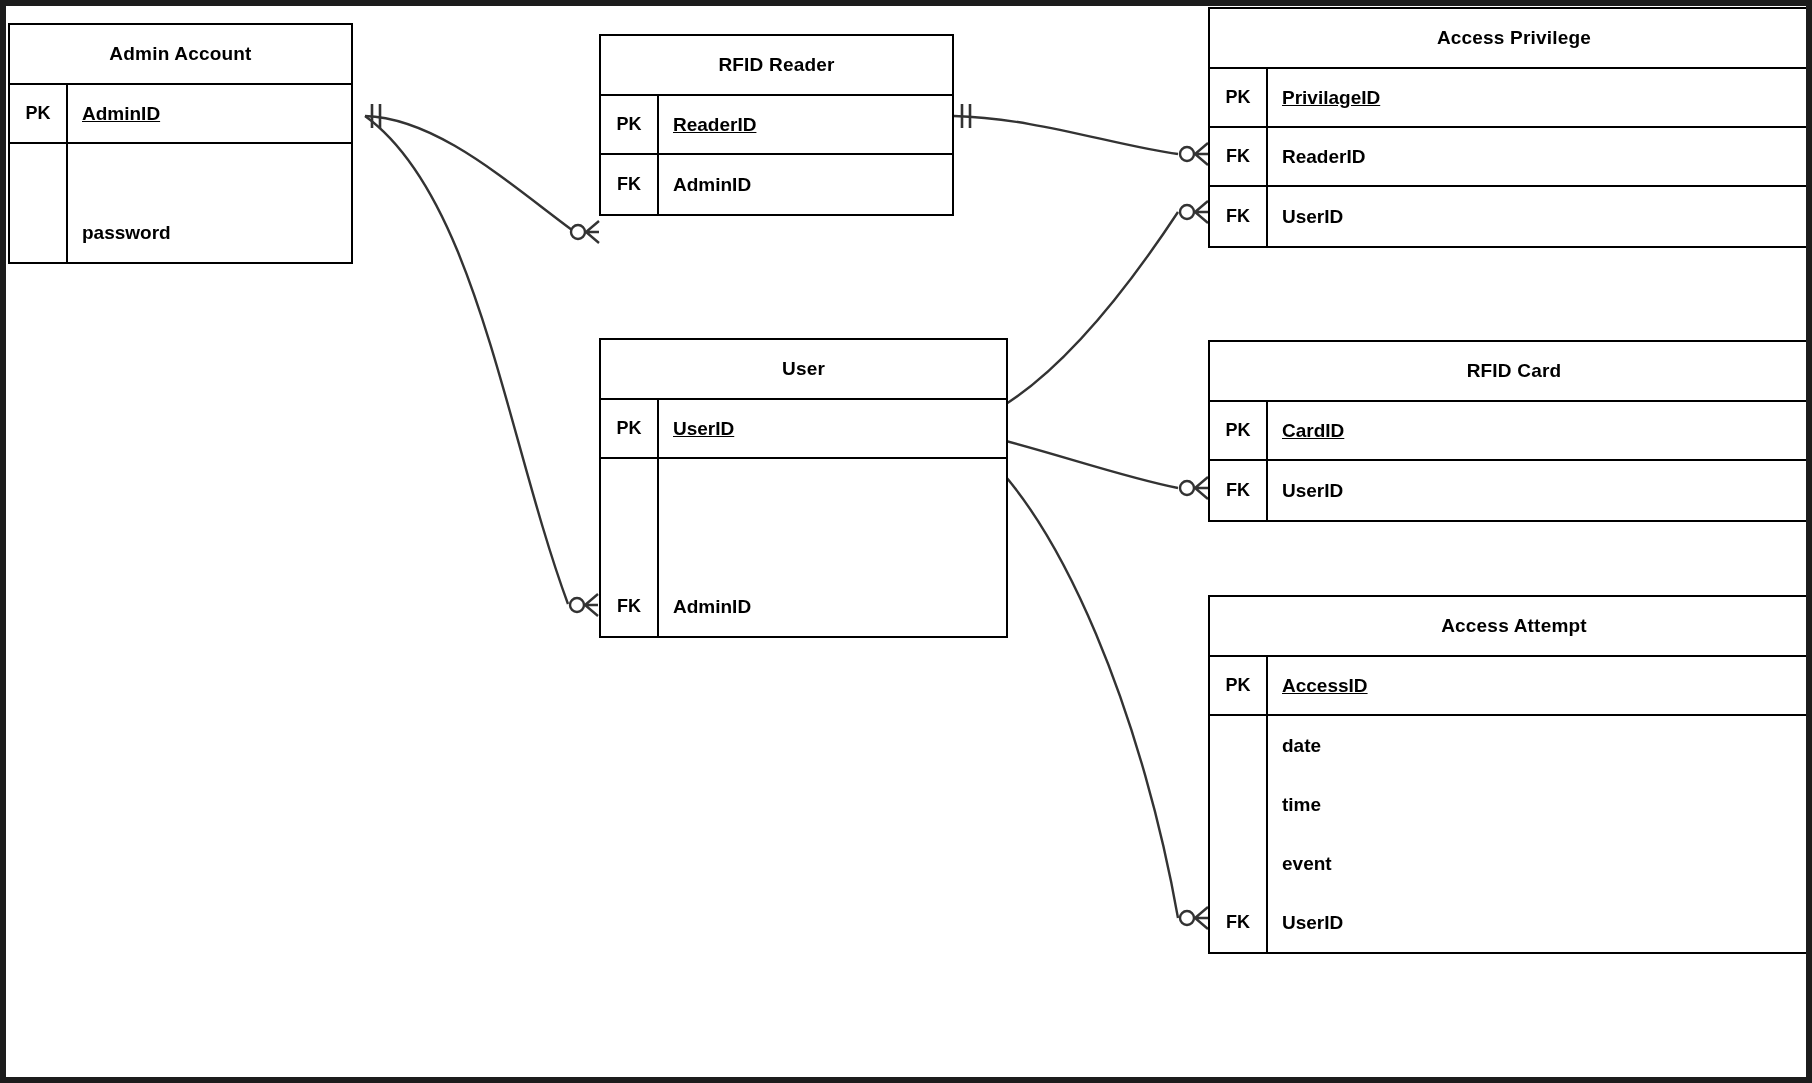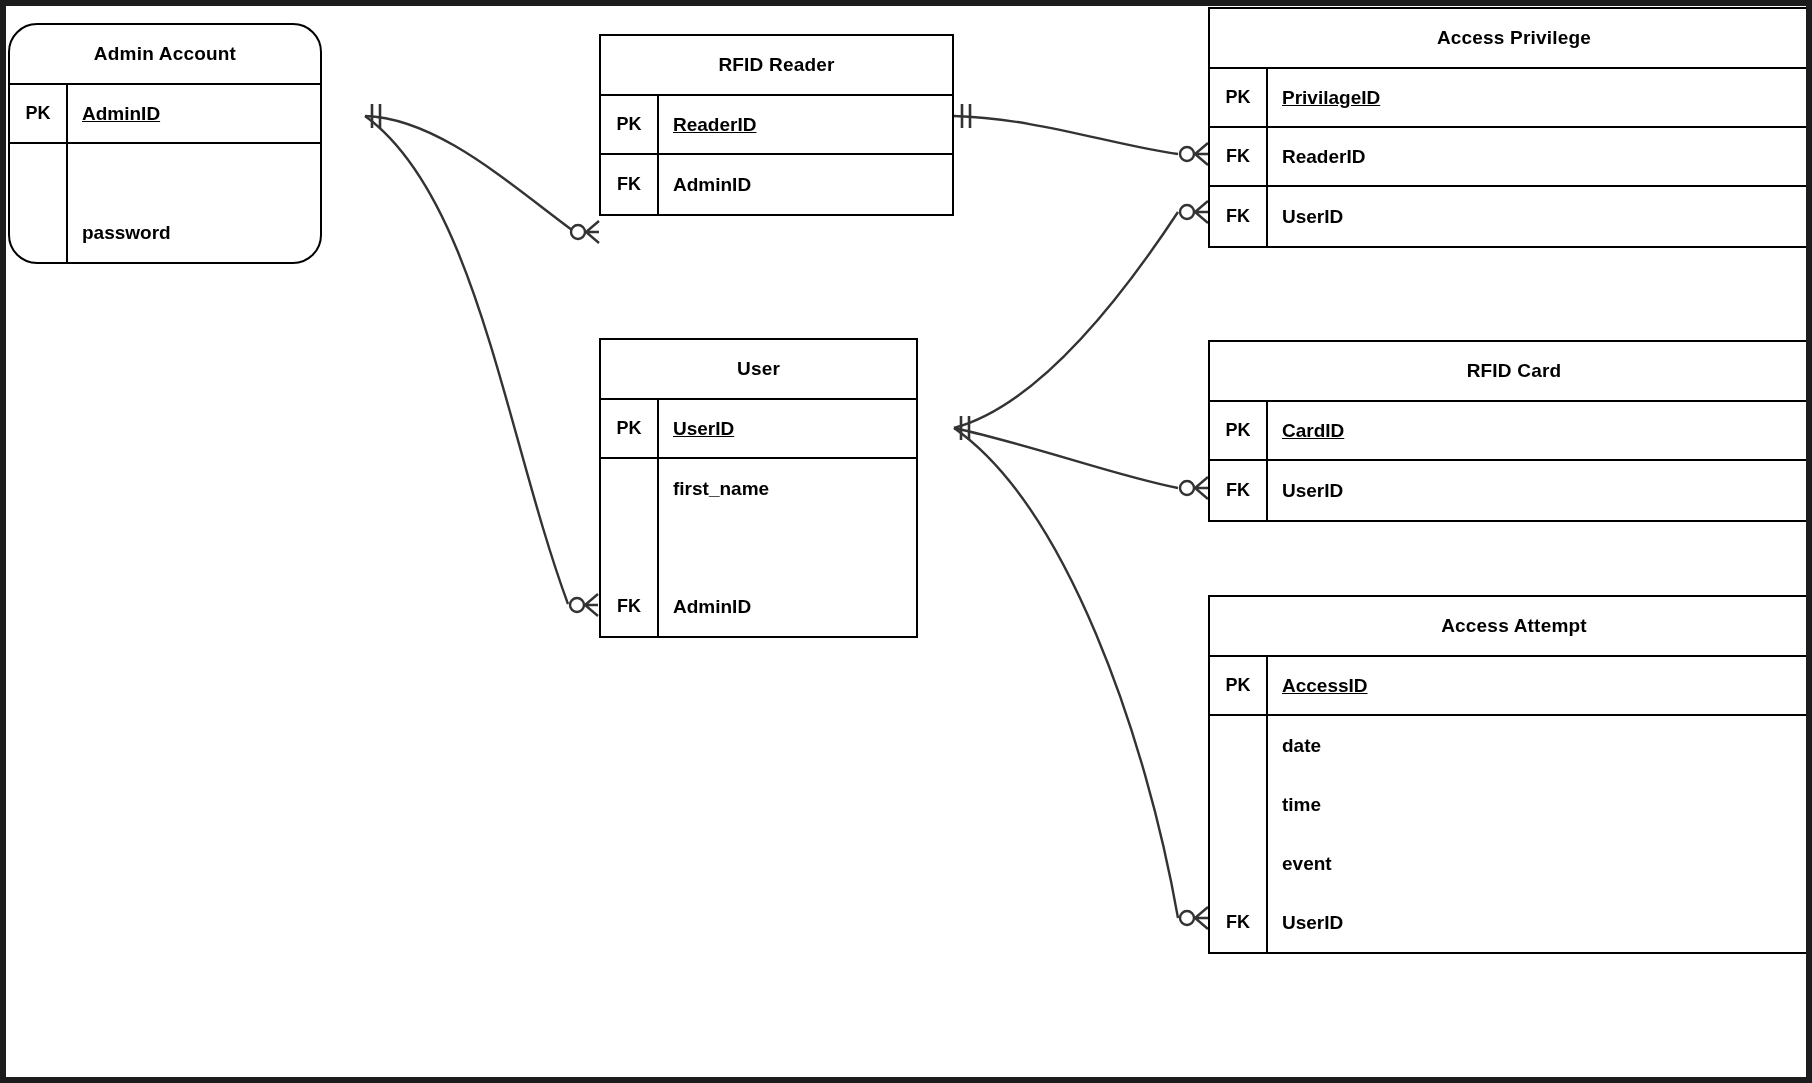--- a/index.html
+++ b/index.html
@@ -45,24 +45,24 @@
   }
   .attr-cell{
     flex:1;
     display:flex;align-items:center;
     padding-left:14px;
     font-weight:bold;font-size:19px;color:#000;
     box-sizing:border-box;
   }
   .attr-cell.pk{text-decoration:underline;}
   
-  #ent-admin-account{left:2px;top:17px;width:314px;border-radius:29px;}
+  #ent-admin-account{left:2px;top:17px;width:345px;}
   #ent-rfid-reader{left:593px;top:28px;width:355px;}
   #ent-access-privilege{left:1202px;top:1px;width:612px;}
-  #ent-user{left:593px;top:332px;width:319px;}
+  #ent-user{left:593px;top:332px;width:409px;}
   #ent-rfid-card{left:1202px;top:334px;width:612px;}
   #ent-access-attempt{left:1202px;top:589px;width:612px;}
 </style>
 </head>
 <body>
 
 <div id="canvas">
 
   <svg id="wires" viewBox="0 0 1812 1083" xmlns="http://www.w3.org/2000/svg">
     <g fill="none" stroke="#333333" stroke-width="2.4">
@@ -163,21 +163,20 @@
   </div>
 
   <div class="entity" id="ent-user">
     <div class="ent-title">User</div>
     <div class="ent-row sep">
       <div class="key-cell">PK</div>
       <div class="attr-cell pk">UserID</div>
     </div>
     <div class="ent-row">
       <div class="key-cell"></div>
-      <div class="attr-cell">first_name</div>
     </div>
     <div class="ent-row">
       <div class="key-cell"></div>
     </div>
     <div class="ent-row">
       <div class="key-cell">FK</div>
       <div class="attr-cell">AdminID</div>
     </div>
   </div>
 

